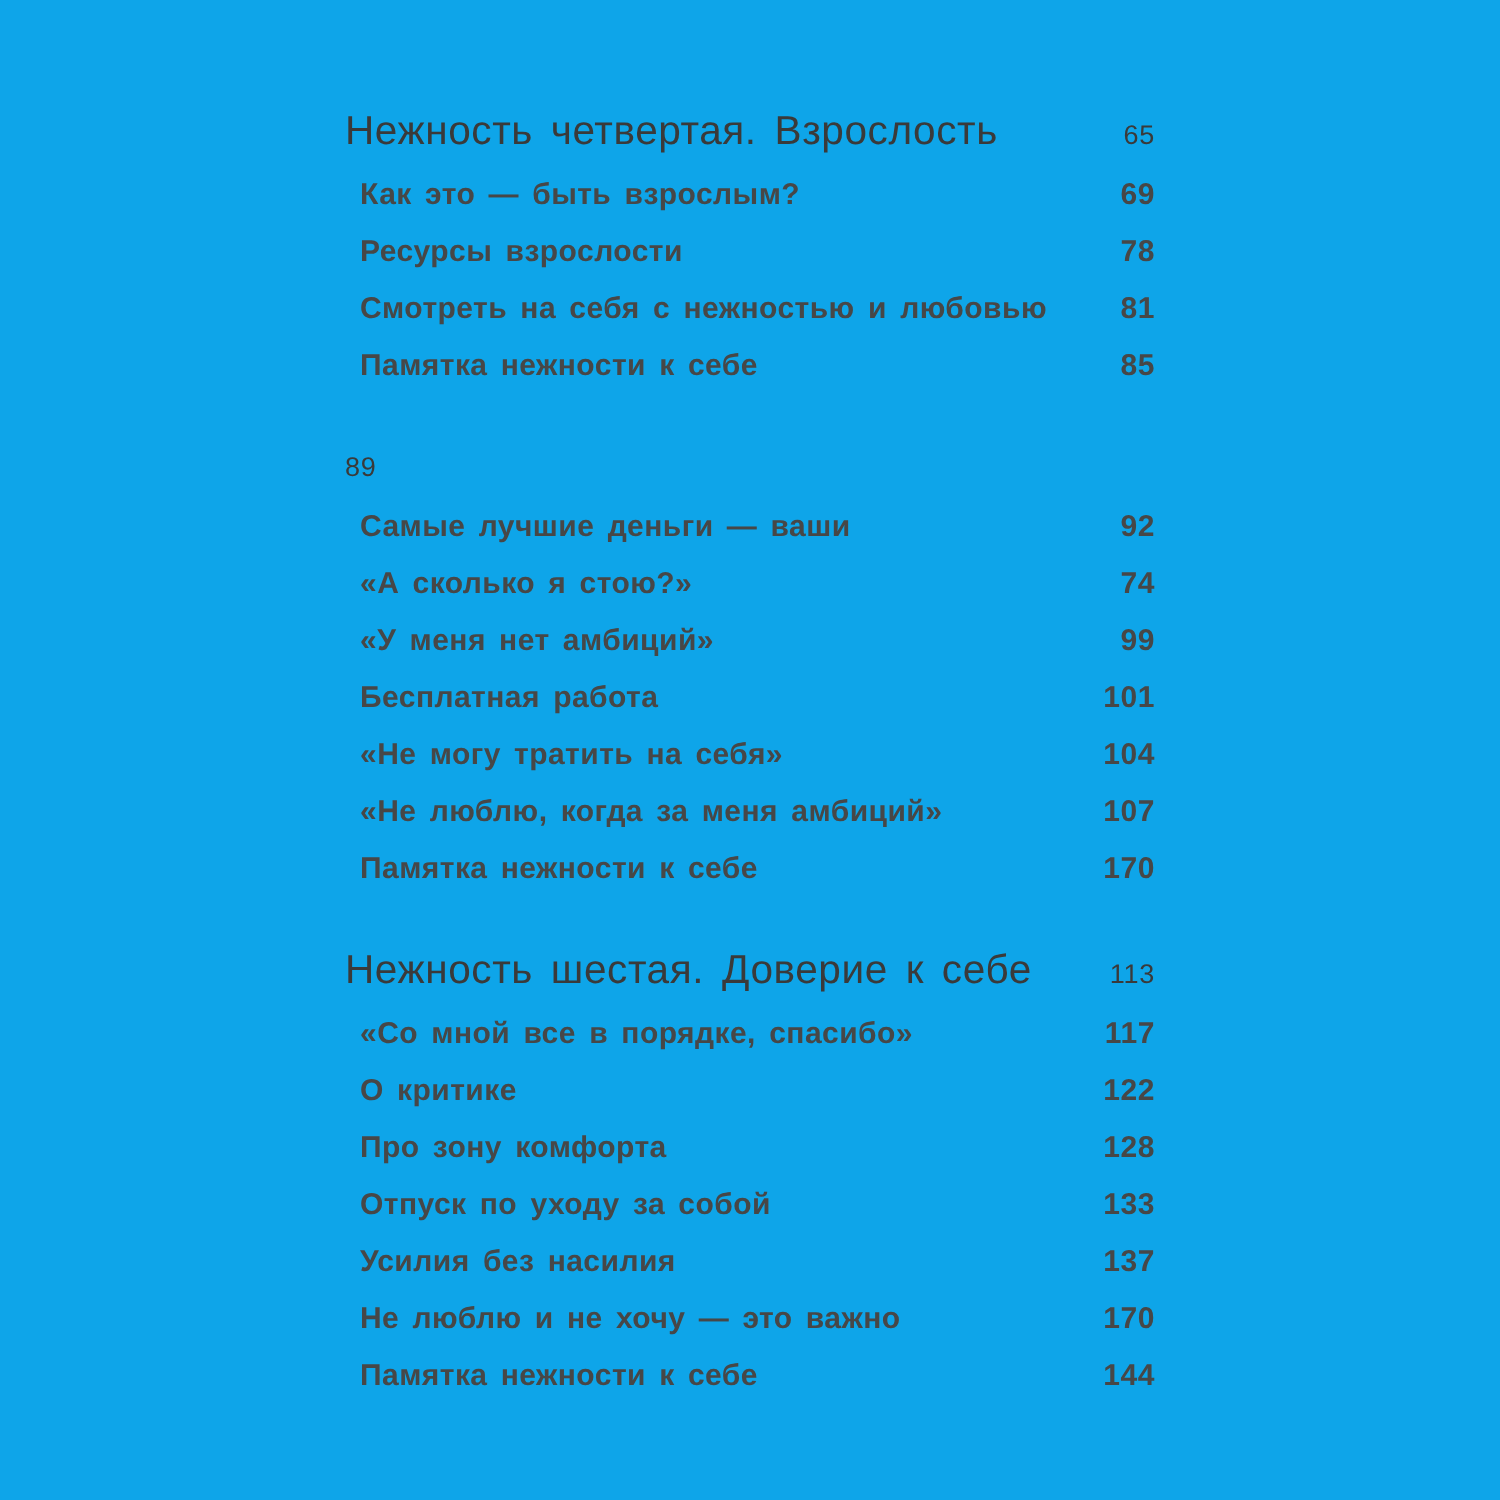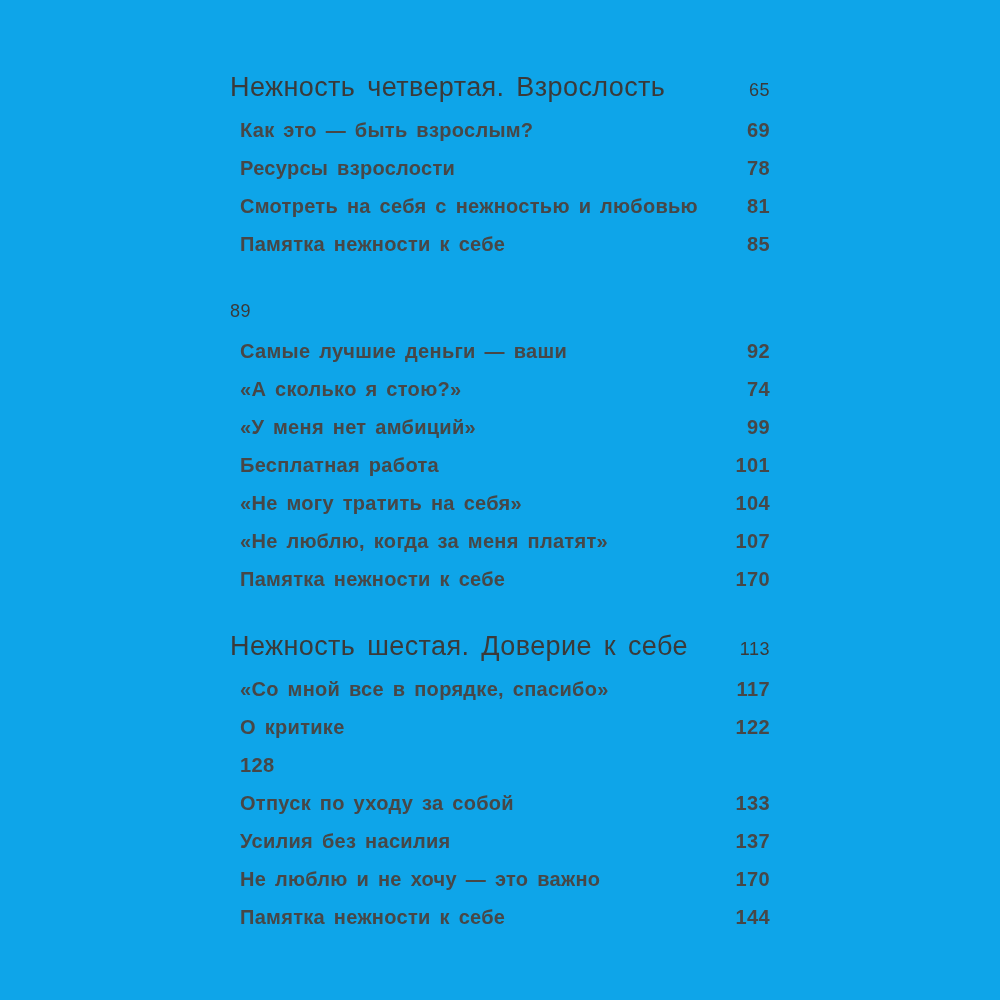--- a/index.html
+++ b/index.html
@@ -119,21 +119,21 @@
       </div>
       <div class="row entry-row">
         <span class="title">Бесплатная работа</span>
         <span class="pageno">101</span>
       </div>
       <div class="row entry-row">
         <span class="title">«Не могу тратить на себя»</span>
         <span class="pageno">104</span>
       </div>
       <div class="row entry-row">
-        <span class="title">«Не люблю, когда за меня платят»</span>
+        <span class="title">«Не люблю, когда за меня амбиций»</span>
         <span class="pageno">107</span>
       </div>
       <div class="row entry-row">
         <span class="title">Памятка нежности к себе</span>
         <span class="pageno">170</span>
       </div>
     </div>
 
     <div class="section">
       <div class="row heading-row">
@@ -142,20 +142,21 @@
       </div>
       <div class="row entry-row">
         <span class="title">«Со мной все в порядке, спасибо»</span>
         <span class="pageno">117</span>
       </div>
       <div class="row entry-row">
         <span class="title">О критике</span>
         <span class="pageno">122</span>
       </div>
       <div class="row entry-row">
+        <span class="title">Про зону комфорта</span>
         <span class="pageno">128</span>
       </div>
       <div class="row entry-row">
         <span class="title">Отпуск по уходу за собой</span>
         <span class="pageno">133</span>
       </div>
       <div class="row entry-row">
         <span class="title">Усилия без насилия</span>
         <span class="pageno">137</span>
       </div>

